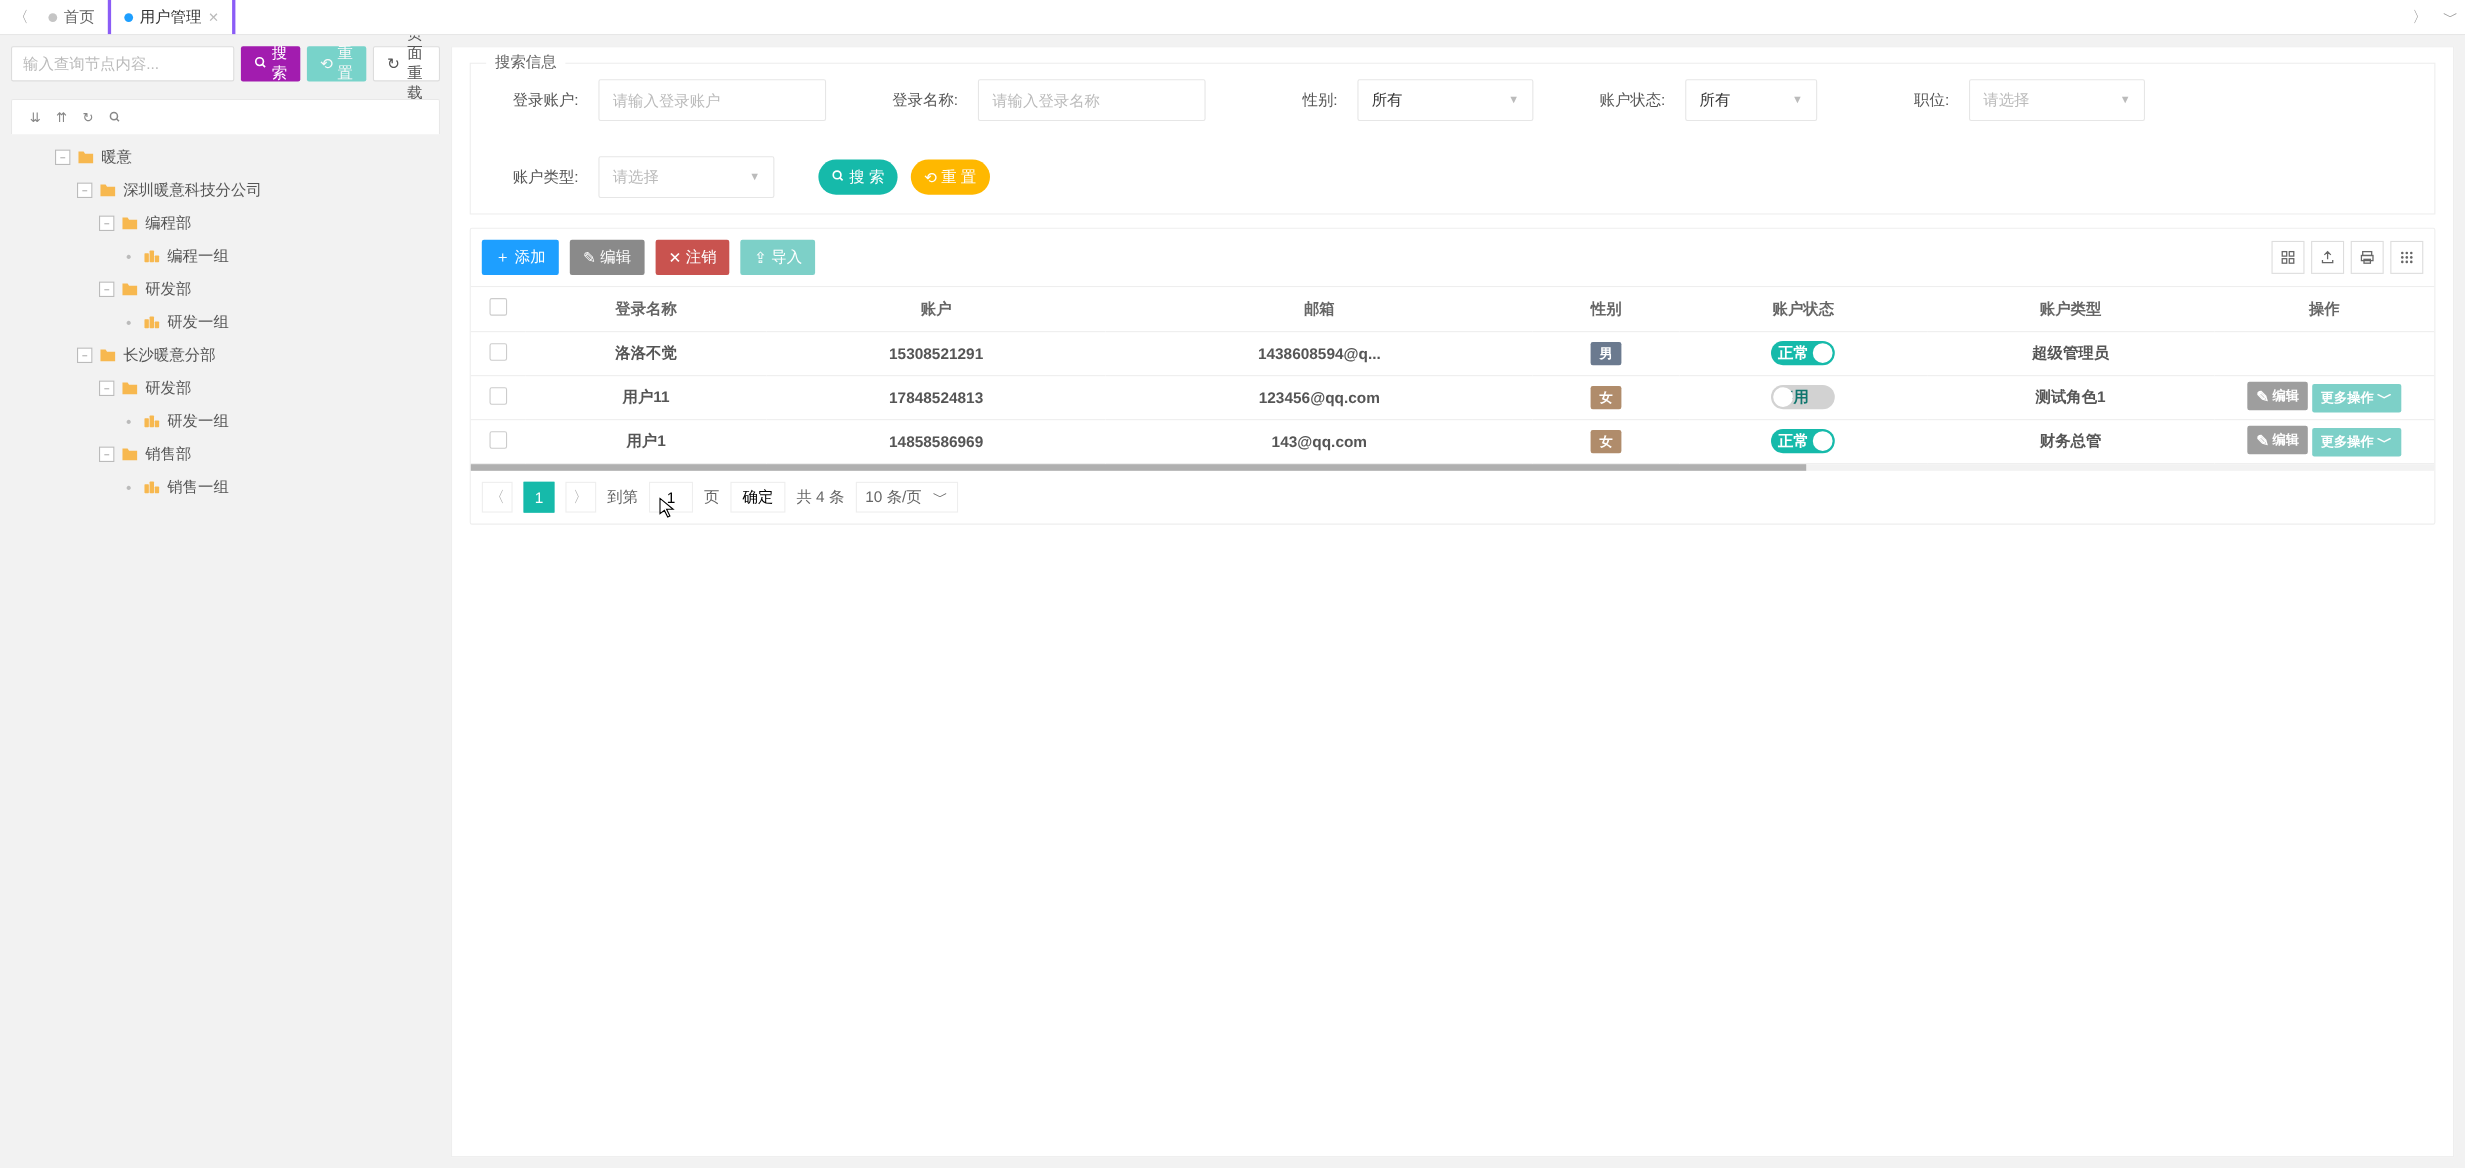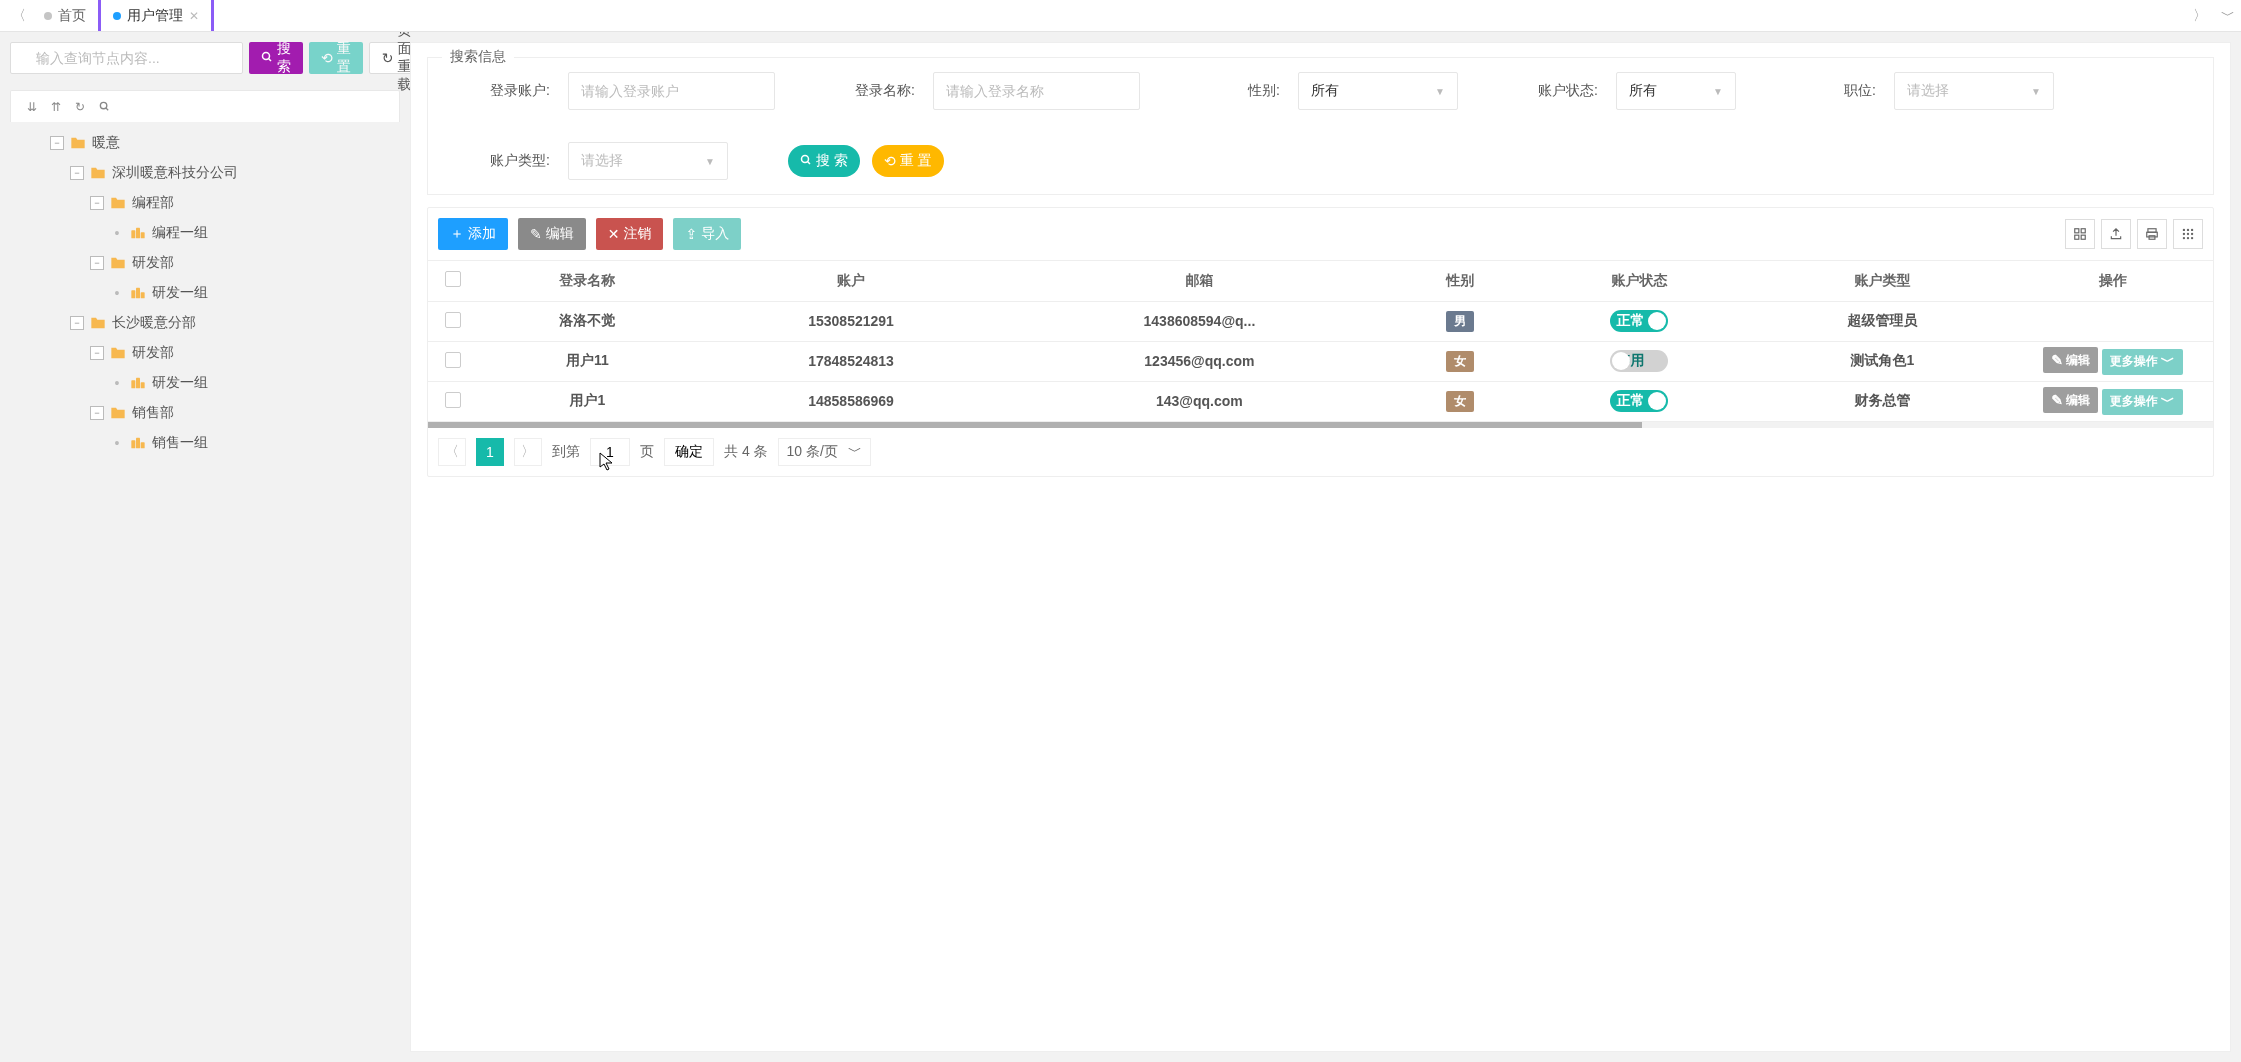--- a/index.html
+++ b/index.html
@@ -14,39 +14,39 @@
 .tab{display:flex;align-items:center;padding:0 12px;border-right:3px solid #8b5cf6;cursor:pointer;gap:6px;color:#666}
 .tab .dot{width:8px;height:8px;border-radius:50%;background:#c5c5c5}
 .tab.active .dot{background:#1E9FFF}
 .tab.active{color:#333}
 .tab .close{color:#bbb;font-size:12px}
 
 
 .body{display:flex;flex:1;padding:10px;gap:10px}
 .sidebar{width:390px;display:flex;flex-direction:column}
 .side-top{display:flex;gap:6px;margin-bottom:10px}
-.side-top input{flex:1;height:32px;border:1px solid #ddd;padding:0 25px;border-radius:2px;outline:none}
+.side-top input{flex:1;height:32px;border:1px solid #ddd;padding:0 10px;border-radius:2px;outline:none}
 .side-top input::placeholder{color:#bbb}
 .btn{display:inline-flex;align-items:center;gap:4px;height:32px;padding:0 12px;border:none;border-radius:2px;cursor:pointer;color:#fff;font-size:13px}
 .btn-dark{background:#a21caf}
 .btn-teal{background:#16baaa;opacity:.55}
 .btn-plain{background:#fff;border:1px solid #ddd;color:#555}
 .tree-toolbar{height:32px;display:flex;align-items:center;gap:2px;border:1px solid #e8e8e8;border-bottom:none;background:#fff;padding:0 10px;border-radius:2px 2px 0 0;margin-top:6px}
 .tree-tool{width:22px;height:22px;display:flex;align-items:center;justify-content:center;color:#888;cursor:pointer;border-radius:2px;font-size:12px}
 .tree{flex:1;background:transparent;padding:6px 0}
 .tree-node{display:flex;align-items:center;height:30px;color:#555;cursor:pointer}
 .tree-toggle{width:14px;height:14px;border:1px solid #bbb;display:flex;align-items:center;justify-content:center;font-size:10px;color:#888;margin-right:6px;background:#fff}
 .tree-leaf{width:14px;height:14px;margin-right:6px;display:flex;align-items:center;justify-content:center;color:#bbb;font-size:14px}
 .tree-icon{margin-right:6px;display:flex;align-items:center}
 .tree-icon.folder svg{fill:#f7b84f}
 .tree-icon.group svg{fill:#f7b84f}
 
 
 .main{flex:1;background:#fff;border:1px solid #eee;display:flex;flex-direction:column;padding:14px 16px}
-.fieldset{border:1px solid #eee;padding:14px 42px 0;display:flex;flex-wrap:wrap;gap:18px 60px;position:relative;margin-bottom:12px}
+.fieldset{border:1px solid #eee;padding:14px 18px 0;display:flex;flex-wrap:wrap;gap:18px 40px;position:relative;margin-bottom:12px}
 .fieldset-title{position:absolute;top:-10px;left:14px;background:#fff;padding:0 8px;color:#666}
 .form-item{display:flex;align-items:center;margin-bottom:14px}
 .form-item label{width:80px;text-align:right;color:#555;margin-right:18px}
 .form-input,.form-select{height:38px;border:1px solid #e6e6e6;padding:0 12px;border-radius:2px;min-width:200px;outline:none;background:#fff;display:flex;align-items:center;justify-content:space-between;color:#333}
 .form-input::placeholder{color:#bbb}
 .form-select{cursor:pointer}
 .form-select .ph{color:#bbb}
 .form-select .caret{color:#bbb;font-size:10px}
 .search-actions{display:flex;gap:12px;align-items:center;margin-bottom:14px}
 .btn-teal2{background:#16baaa}

